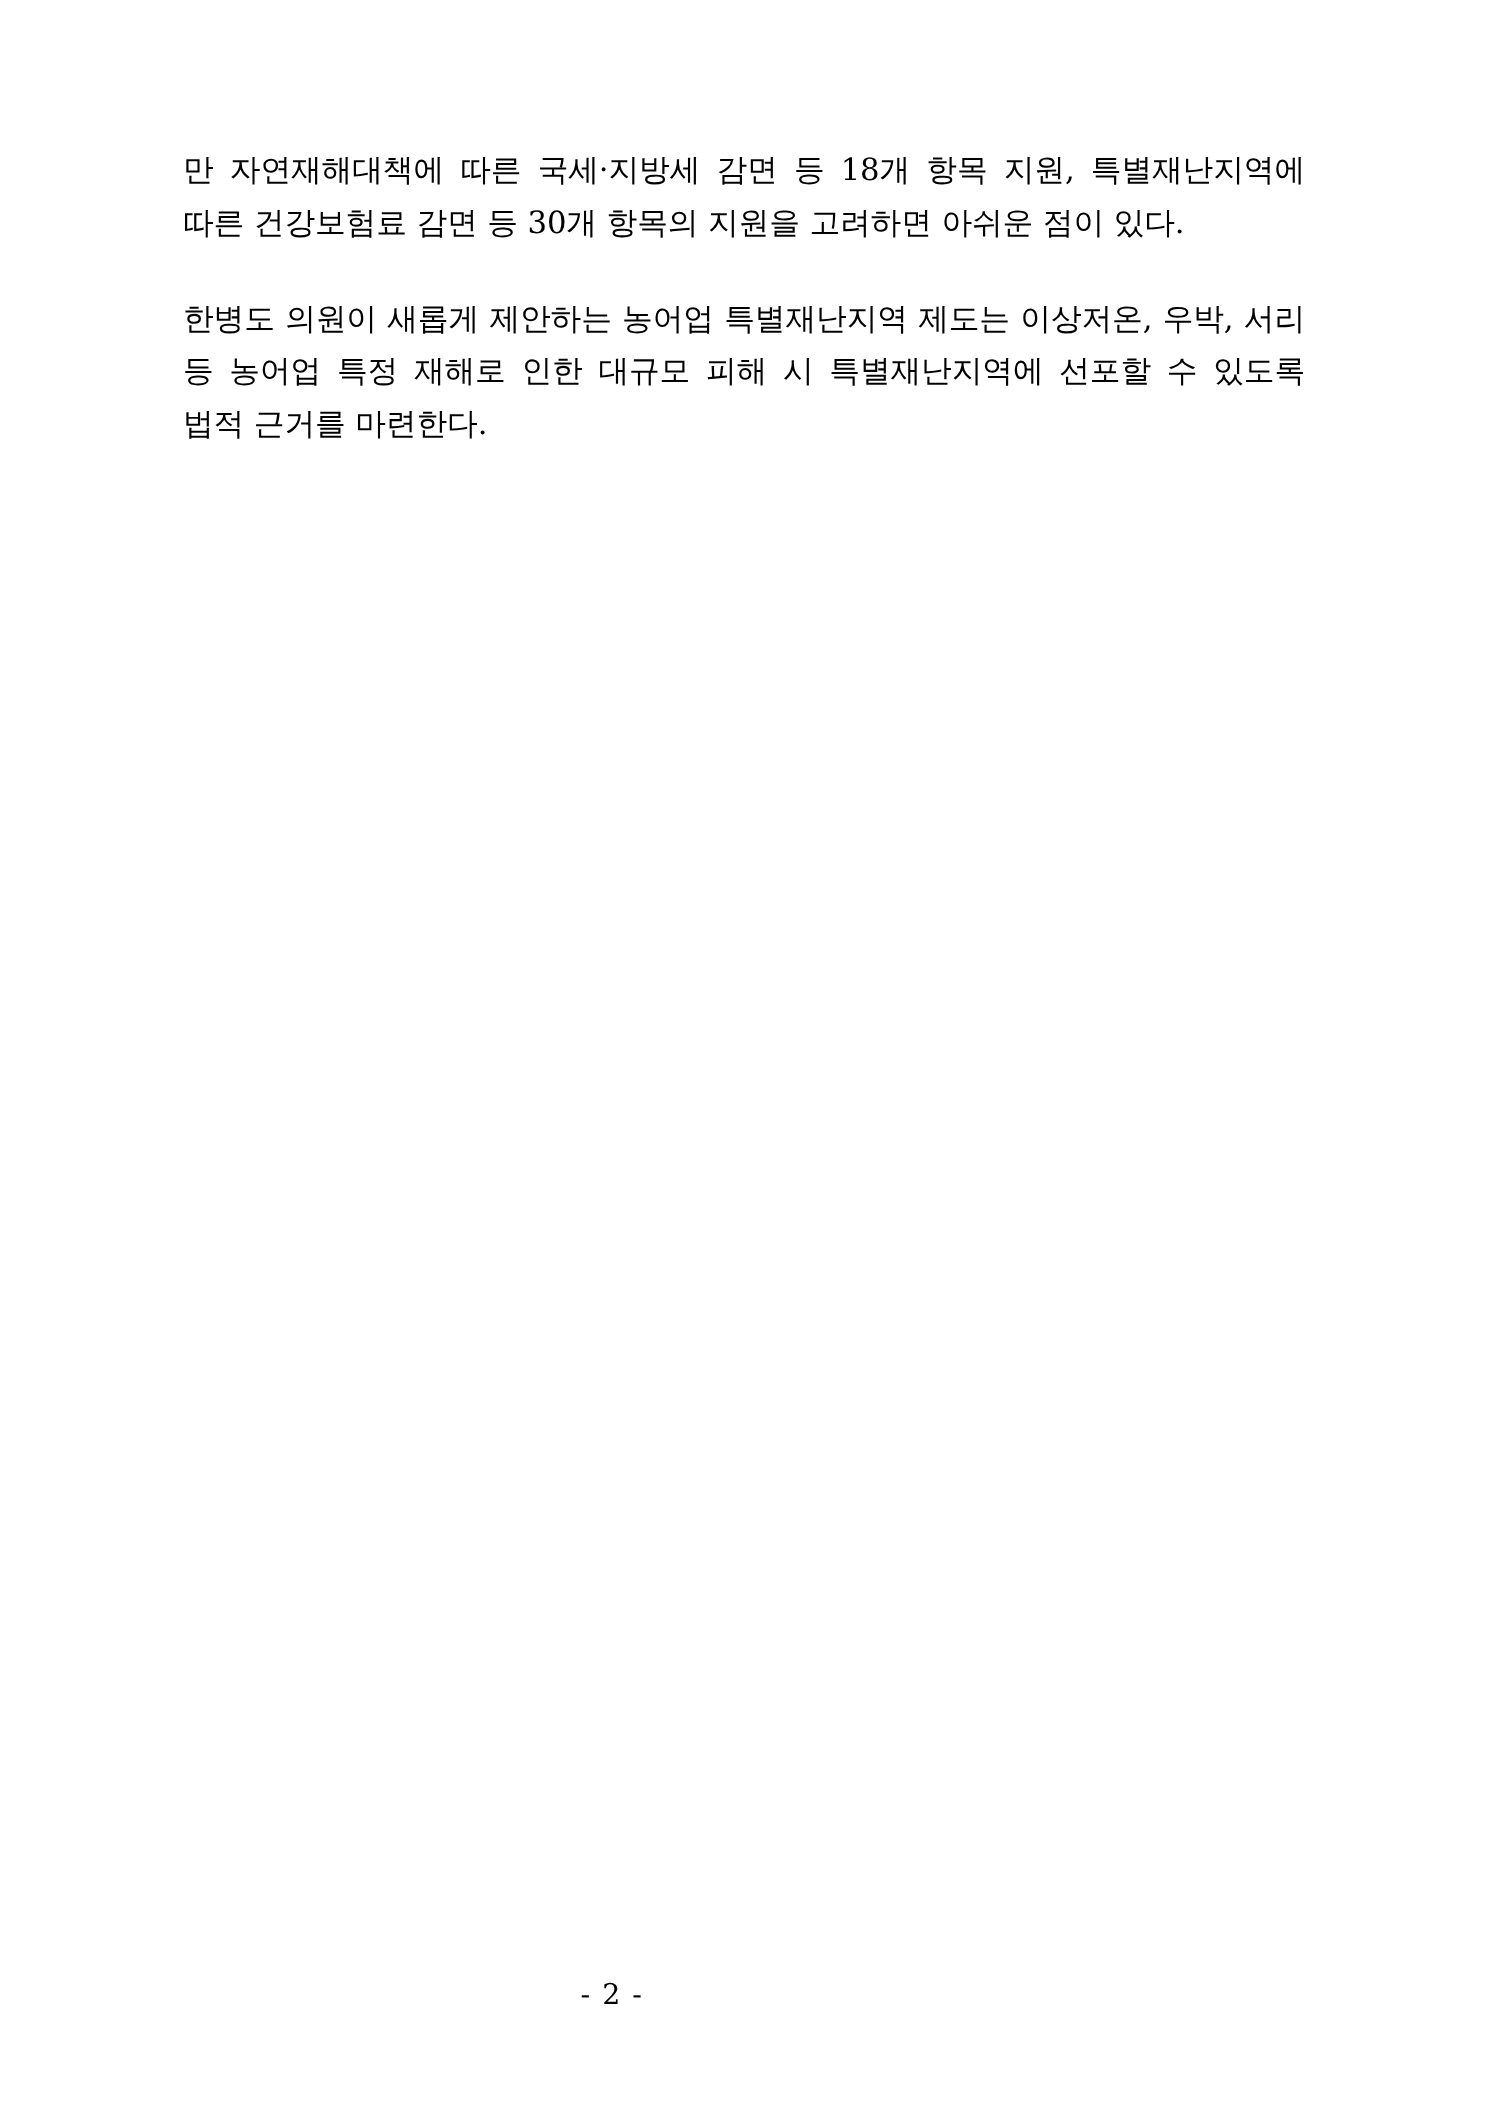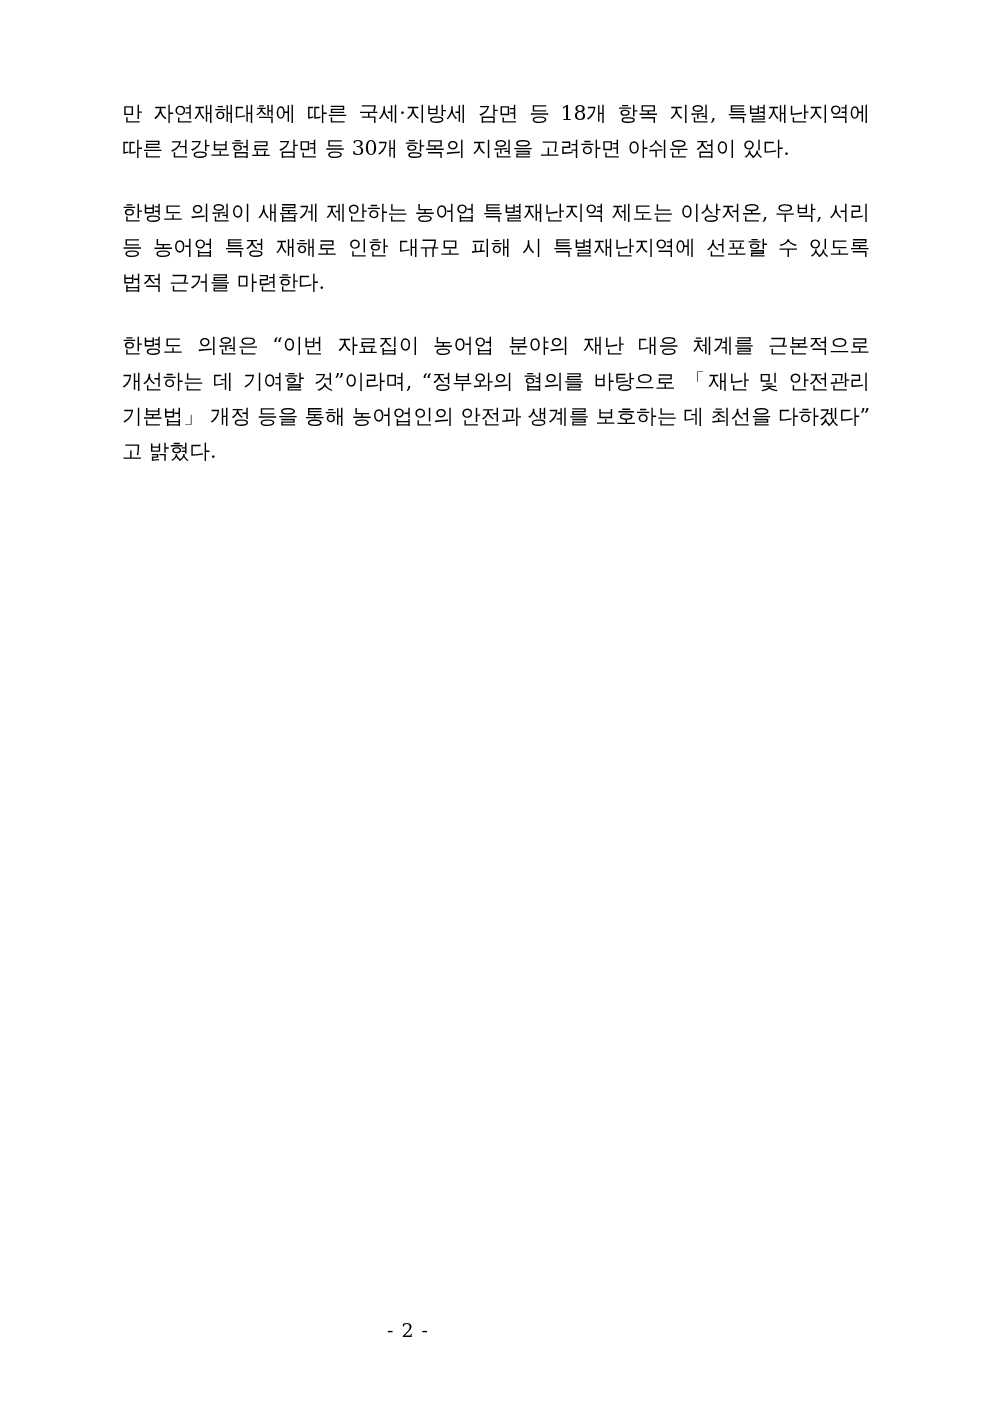--- a/index.html
+++ b/index.html
@@ -48,16 +48,15 @@
     font-family: "DejaVu Serif", "Liberation Serif", serif;
   }
 </style>
 </head>
 <body>
 
 <div class="page">
   <div class="body-text">
     <p class="para">만 자연재해대책에 따른 국세·지방세 감면 등 18개 항목 지원, 특별재난지역에 따른 건강보험료 감면 등 30개 항목의 지원을 고려하면 아쉬운 점이 있다.</p>
     <p class="para">한병도 의원이 새롭게 제안하는 농어업 특별재난지역 제도는 이상저온, 우박, 서리 등 농어업 특정 재해로 인한 대규모 피해 시 특별재난지역에 선포할 수 있도록 법적 근거를 마련한다.</p>
-    <p class="para">한병도 의원은 “이번 자료집이 농어업 분야의 재난 대응 체계를 근본적으로 개선하는 데 기여할 것”이라며, “정부와의 협의를 바탕으로 「재난 및 안전관리 기본법」 개정 등을 통해 농어업인의 안전과 생계를 보호하는 데 최선을 다하겠다” 고 밝혔다.</p>
   </div>
   <div class="page-number">- 2 -</div>
 </div>
 
 </body></html>

